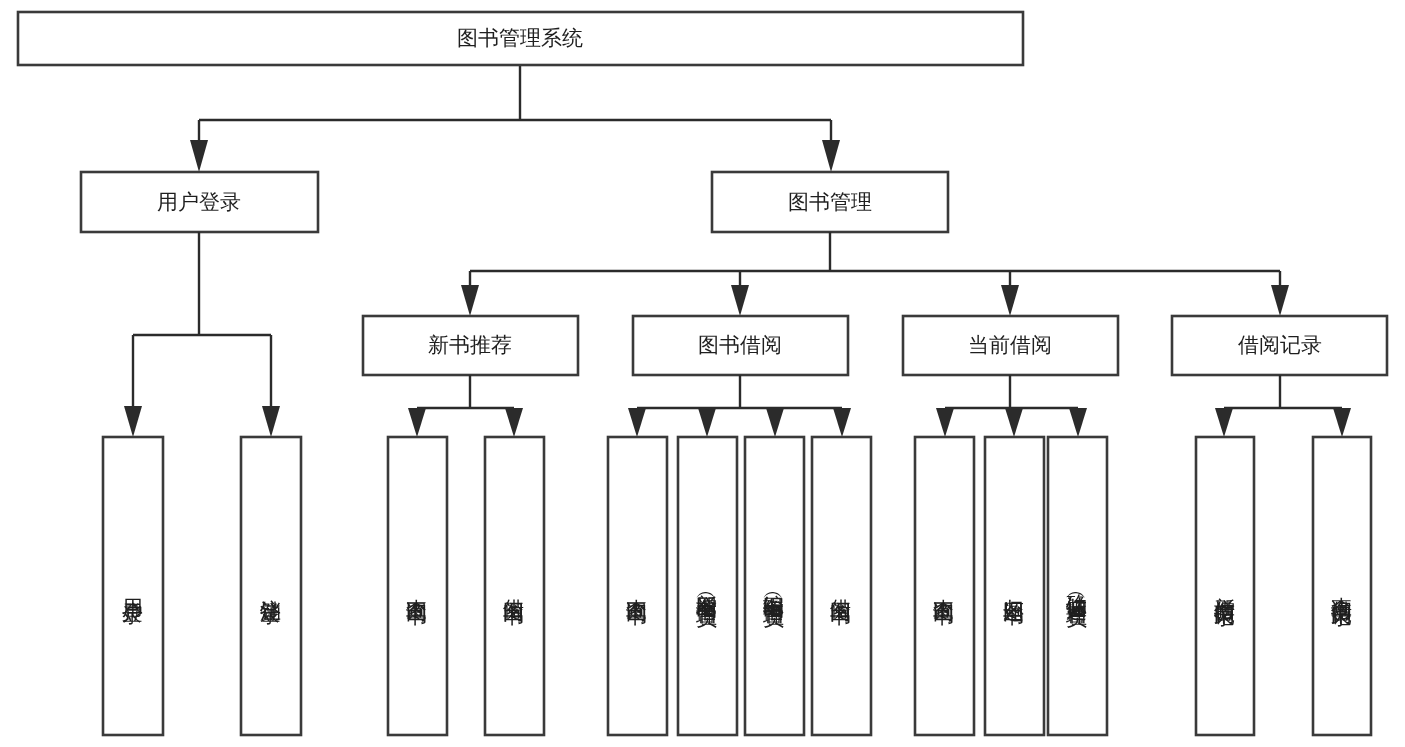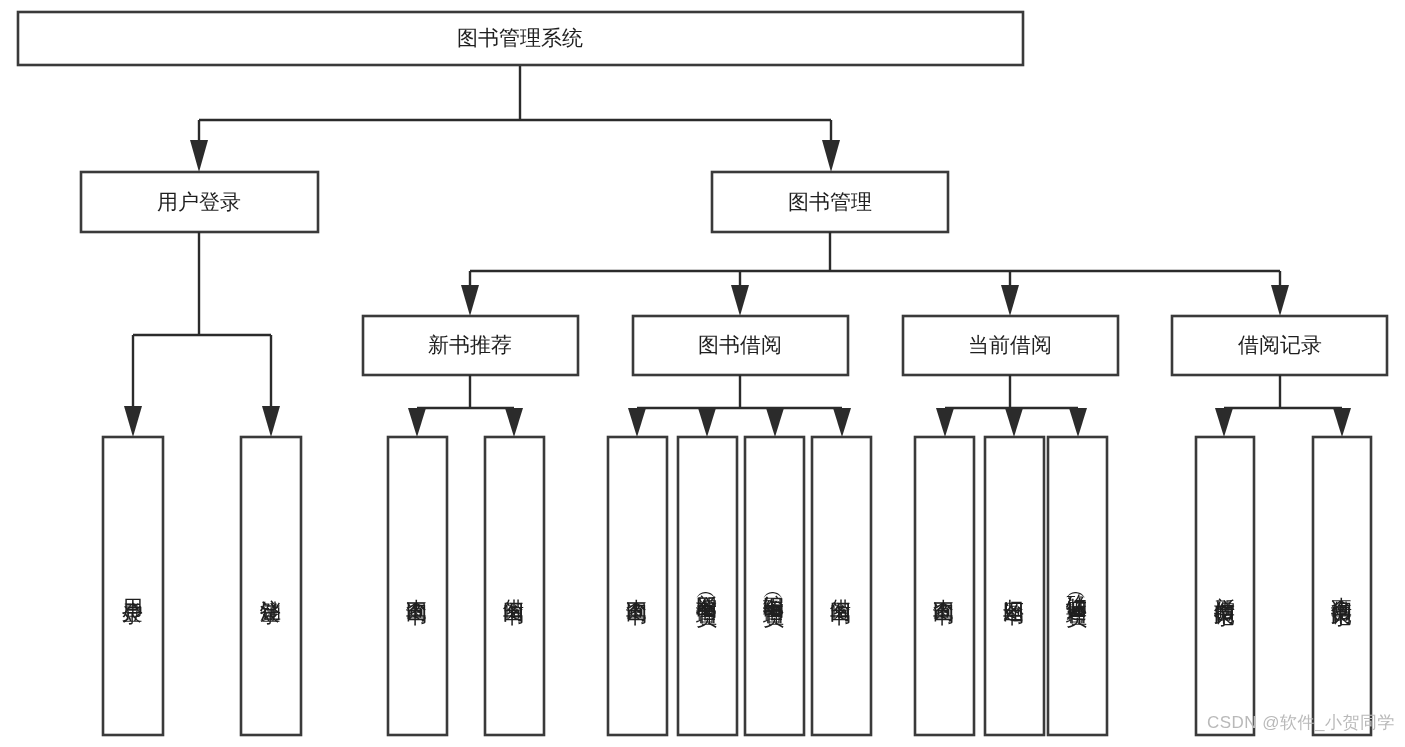--- a/index.html
+++ b/index.html
@@ -233,15 +233,14 @@
       <rect class="leaf-box" x="1196" y="437" width="58" height="298"></rect>
       <text class="leaf-label" x="1225" y="586">新增借阅记录</text>
     </g>
     <g>
       <rect class="leaf-box" x="1313" y="437" width="58" height="298"></rect>
       <text class="leaf-label" x="1342" y="586">查询借阅记录</text>
     </g>
 
   </svg>
 
-  <div class="watermark">CSDN @软件_小贺同学</div>
 
 </div>
 
 </body></html>

